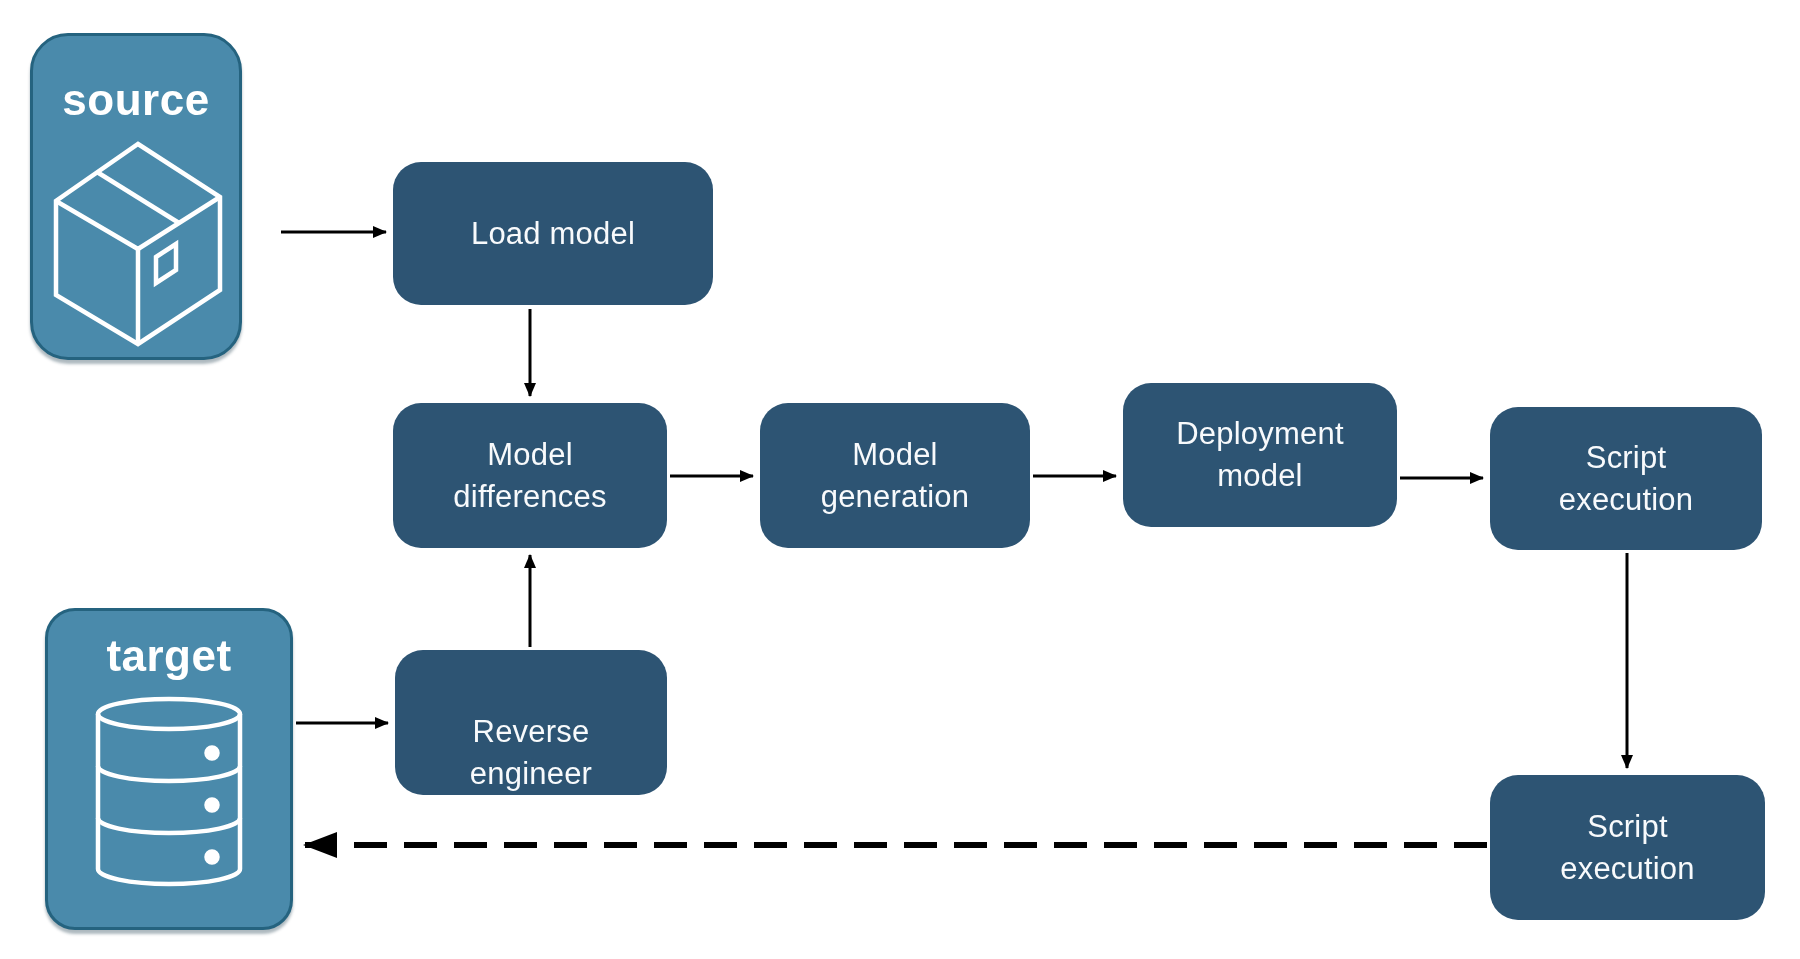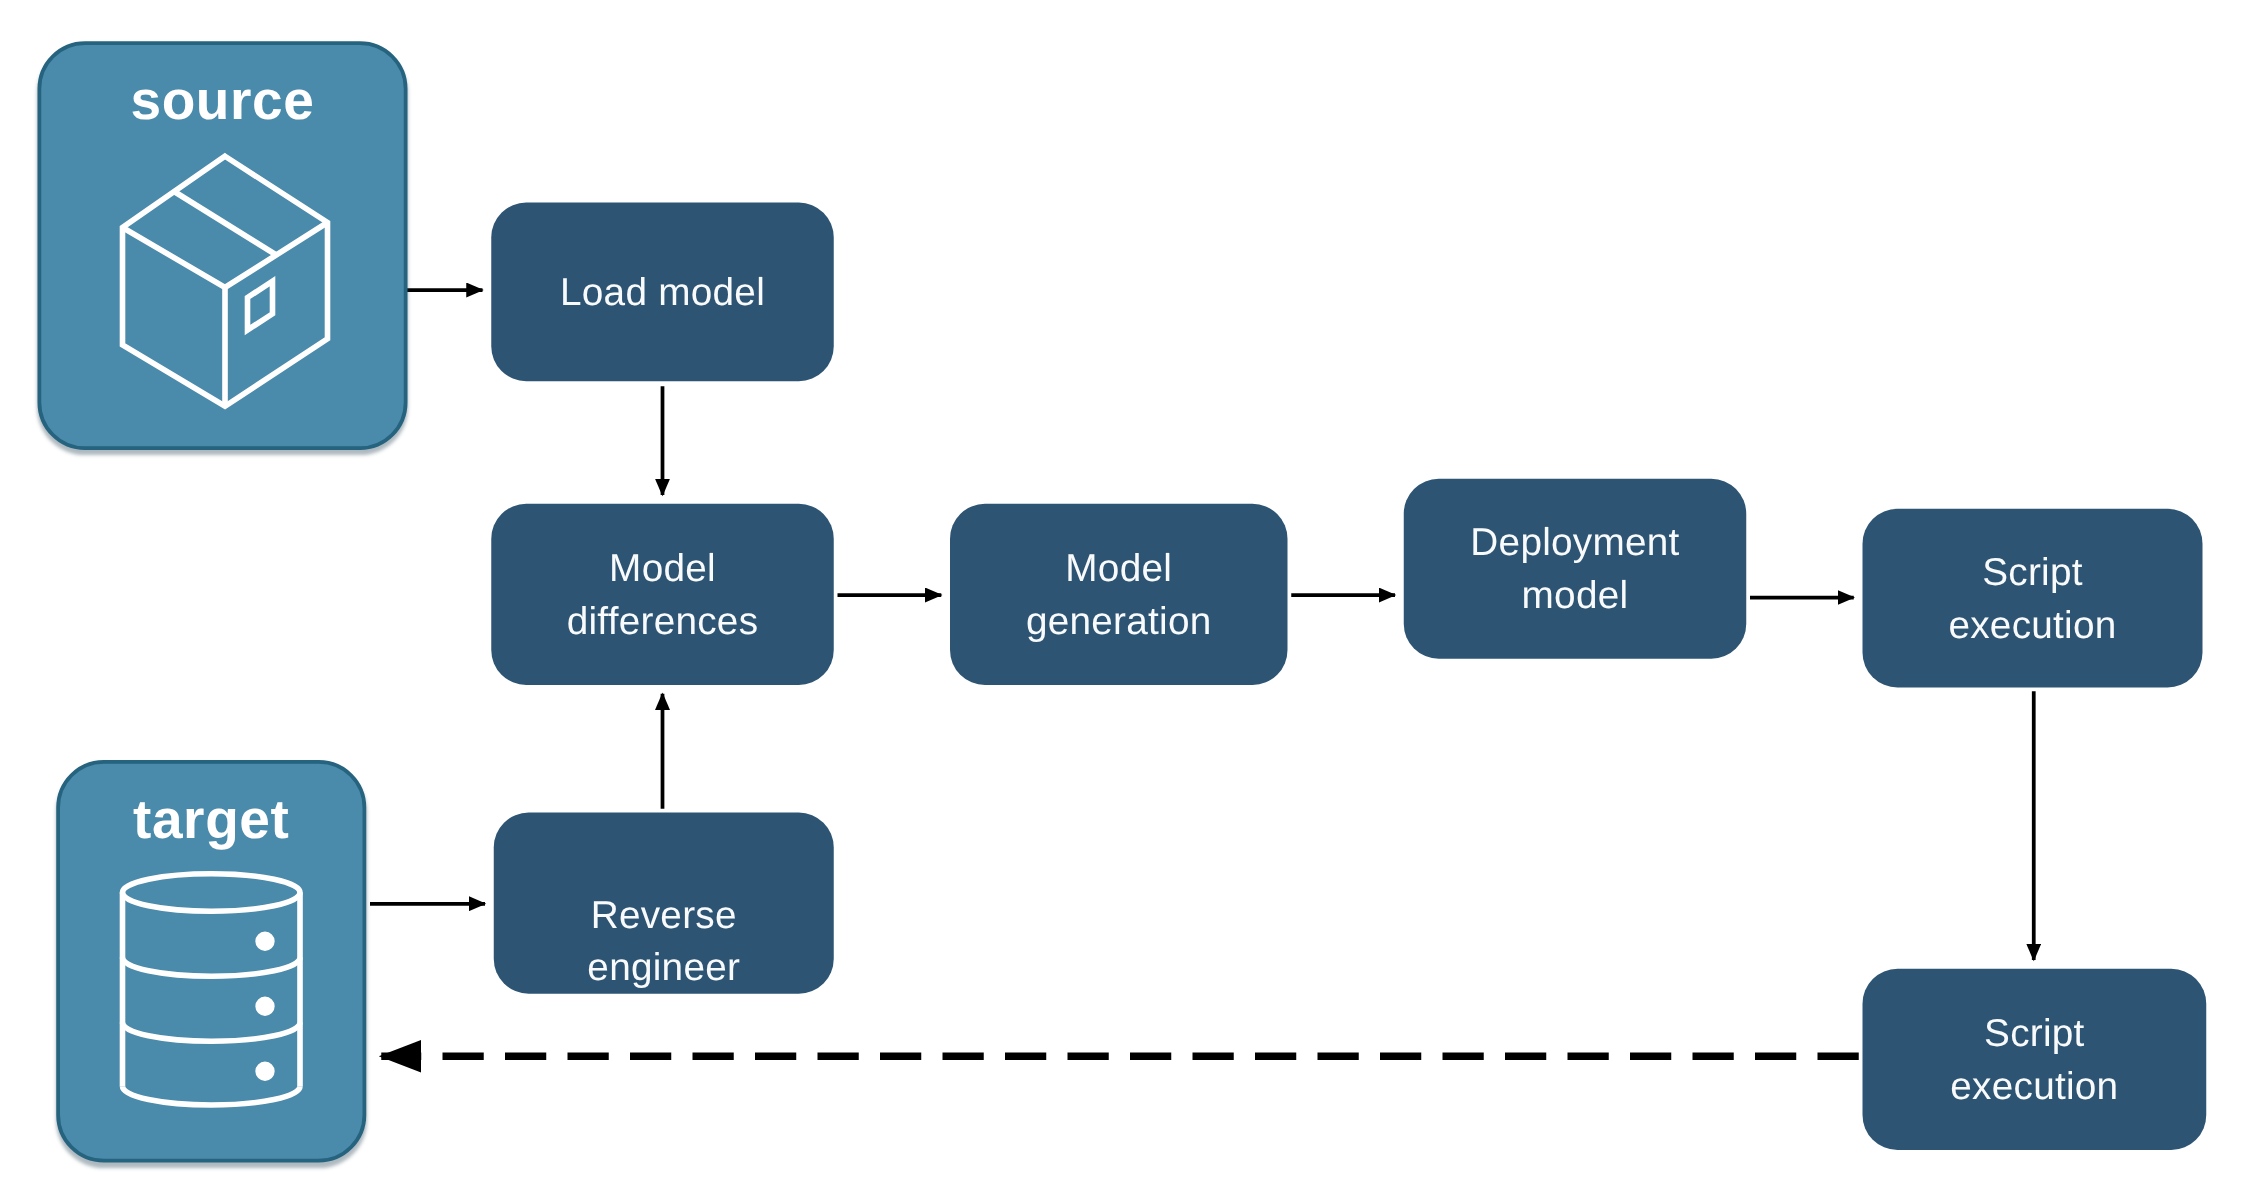--- a/index.html
+++ b/index.html
@@ -23,37 +23,37 @@
   .dashed-edge{stroke-width:6;stroke-dasharray:33 17;}
 
   
   .node{
     position:absolute;background:var(--node-fill);border-radius:28px;
     display:flex;align-items:center;justify-content:center;text-align:center;
     color:var(--node-text);font-size:31px;line-height:42px;font-weight:400;
     letter-spacing:.2px;
   }
   .node .ln{display:block;}
-  .n-load       {left:393px;top:162px;width:274px;height:143px;}
+  .n-load       {left:393px;top:162px;width:320px;height:143px;}
   .n-comparison {left:393px;top:403px;width:274px;height:145px;}
   .n-differences{left:760px;top:403px;width:270px;height:145px;}
   .n-deployment {left:1123px;top:383px;width:274px;height:144px;}
   .n-generation {left:1490px;top:407px;width:272px;height:143px;}
   .n-reverse    {left:395px;top:650px;width:272px;height:145px;align-items:flex-end;}
   .n-execution  {left:1490px;top:775px;width:275px;height:145px;}
 
   
   .endpoint{
     position:absolute;background:var(--endpoint-fill);
     border:3px solid var(--endpoint-border);border-radius:38px;
     box-shadow:0 4px 3px rgba(23,54,72,.35);
     display:flex;flex-direction:column;align-items:center;
   }
-  .ep-source{left:30px;top:33px;width:296px;height:327px;}
-  .ep-target{left:45px;top:608px;width:248px;height:322px;}
+  .ep-source{left:30px;top:33px;width:212px;height:327px;justify-content:flex-end;}
+  .ep-target{left:45px;top:608px;width:248px;height:322px;border-radius:30px;}
   .ep-label{
     margin-top:20px;color:#ffffff;font-weight:700;font-size:44px;
     letter-spacing:.5px;text-align:center;
   }
   .ep-icon{margin-top:12px;}
   .ep-icon *{stroke:#ffffff;}
 </style>
 </head>
 <body>
 

